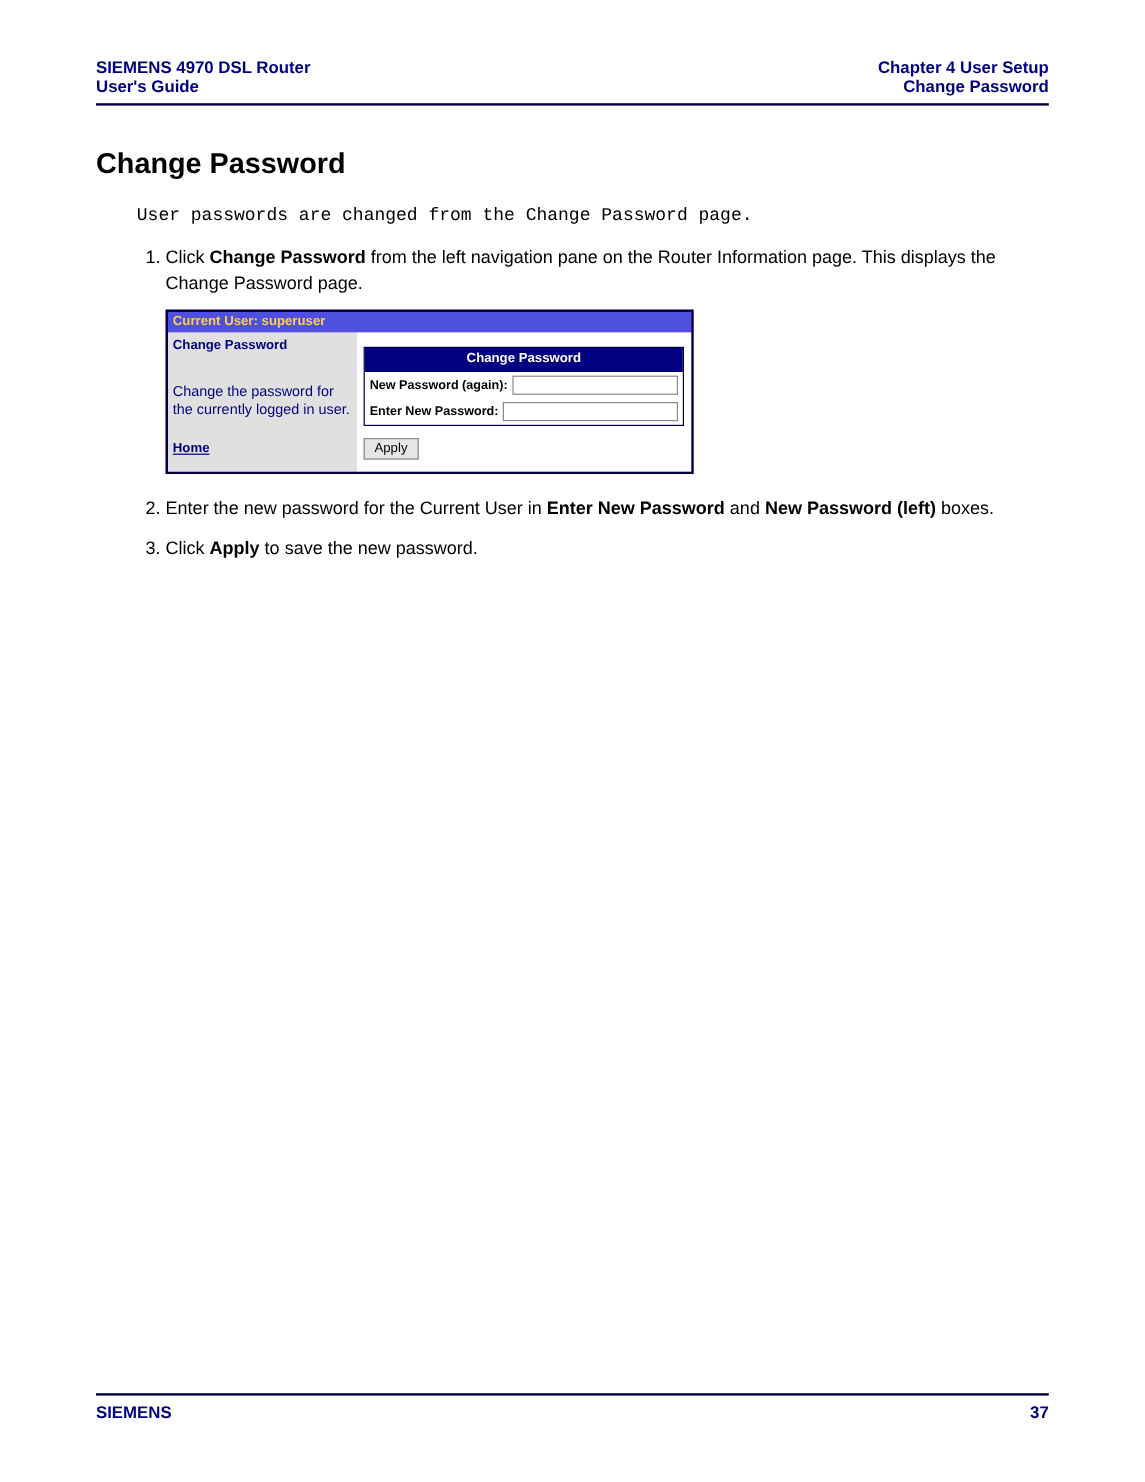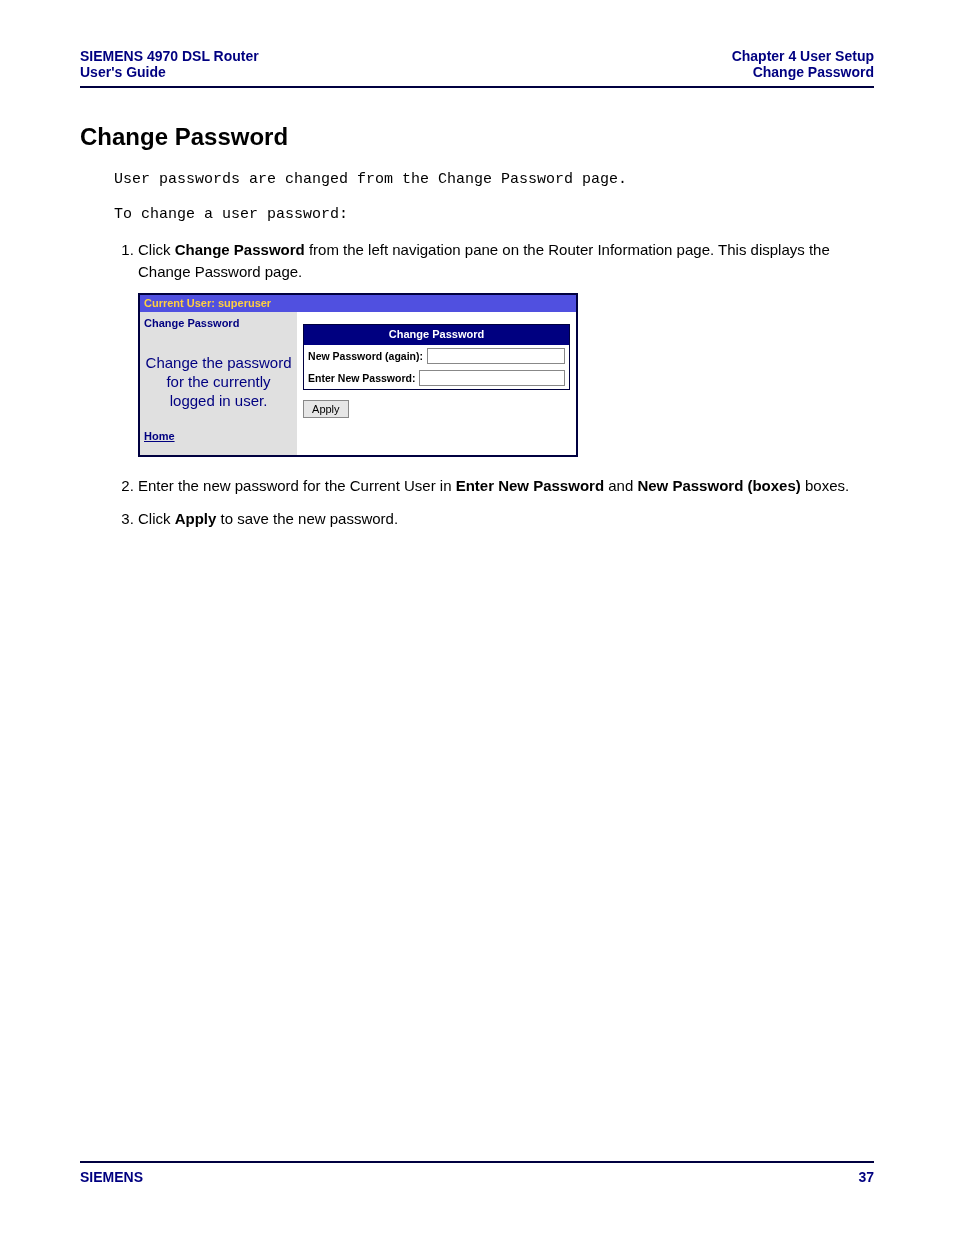--- a/index.html
+++ b/index.html
@@ -76,24 +76,23 @@
     padding: 4px 4px 10px 4px;
   }
   .rs-left-title {
     color: #000080;
     font-weight: bold;
     font-size: 11px;
     margin-bottom: 22px;
   }
   .rs-left-desc {
     color: #000080;
-    font-size: 15px;
+    font-size: 12px;
     line-height: 1.25;
     margin-bottom: 18px;
-    text-align: center;
   }
   .rs-home {
     color: #000080;
     font-weight: bold;
     text-decoration: underline;
     font-size: 11px;
   }
   .rs-right {
     flex: 1;
     background: #fff;
@@ -159,21 +158,20 @@
     </div>
     <div class="header-right">
       <div>Chapter 4  User Setup</div>
       <div>Change Password</div>
     </div>
   </div>
 
   <div class="body-content">
     <h1>Change Password</h1>
     <p class="intro-text">User passwords are changed from the Change Password page.</p>
-    <p class="intro-text">To change a user password:</p>
 
     <ol class="steps">
       <li>
         <span>Click </span><b>Change Password</b><span> from the left navigation pane on the Router Information page. This displays the Change Password page.</span>
 
         <div class="router-screenshot">
           <div class="rs-topbar">Current User: superuser</div>
           <div class="rs-body">
             <div class="rs-left">
               <div class="rs-left-title">Change Password</div>
@@ -192,21 +190,21 @@
                   <input type="password" style="">
                 </div>
               </div>
               <button class="rs-apply">Apply</button>
             </div>
           </div>
         </div>
       </li>
 
       <li>
-        <span>Enter the new password for the Current User in </span><b>Enter New Password</b><span> and </span><b>New Password (boxes)</b><span> boxes.</span>
+        <span>Enter the new password for the Current User in </span><b>Enter New Password</b><span> and </span><b>New Password (left)</b><span> boxes.</span>
       </li>
 
       <li>
         <span>Click </span><b>Apply</b><span> to save the new password.</span>
       </li>
     </ol>
   </div>
 
   <div class="footer-bar">
     <div>SIEMENS</div>

